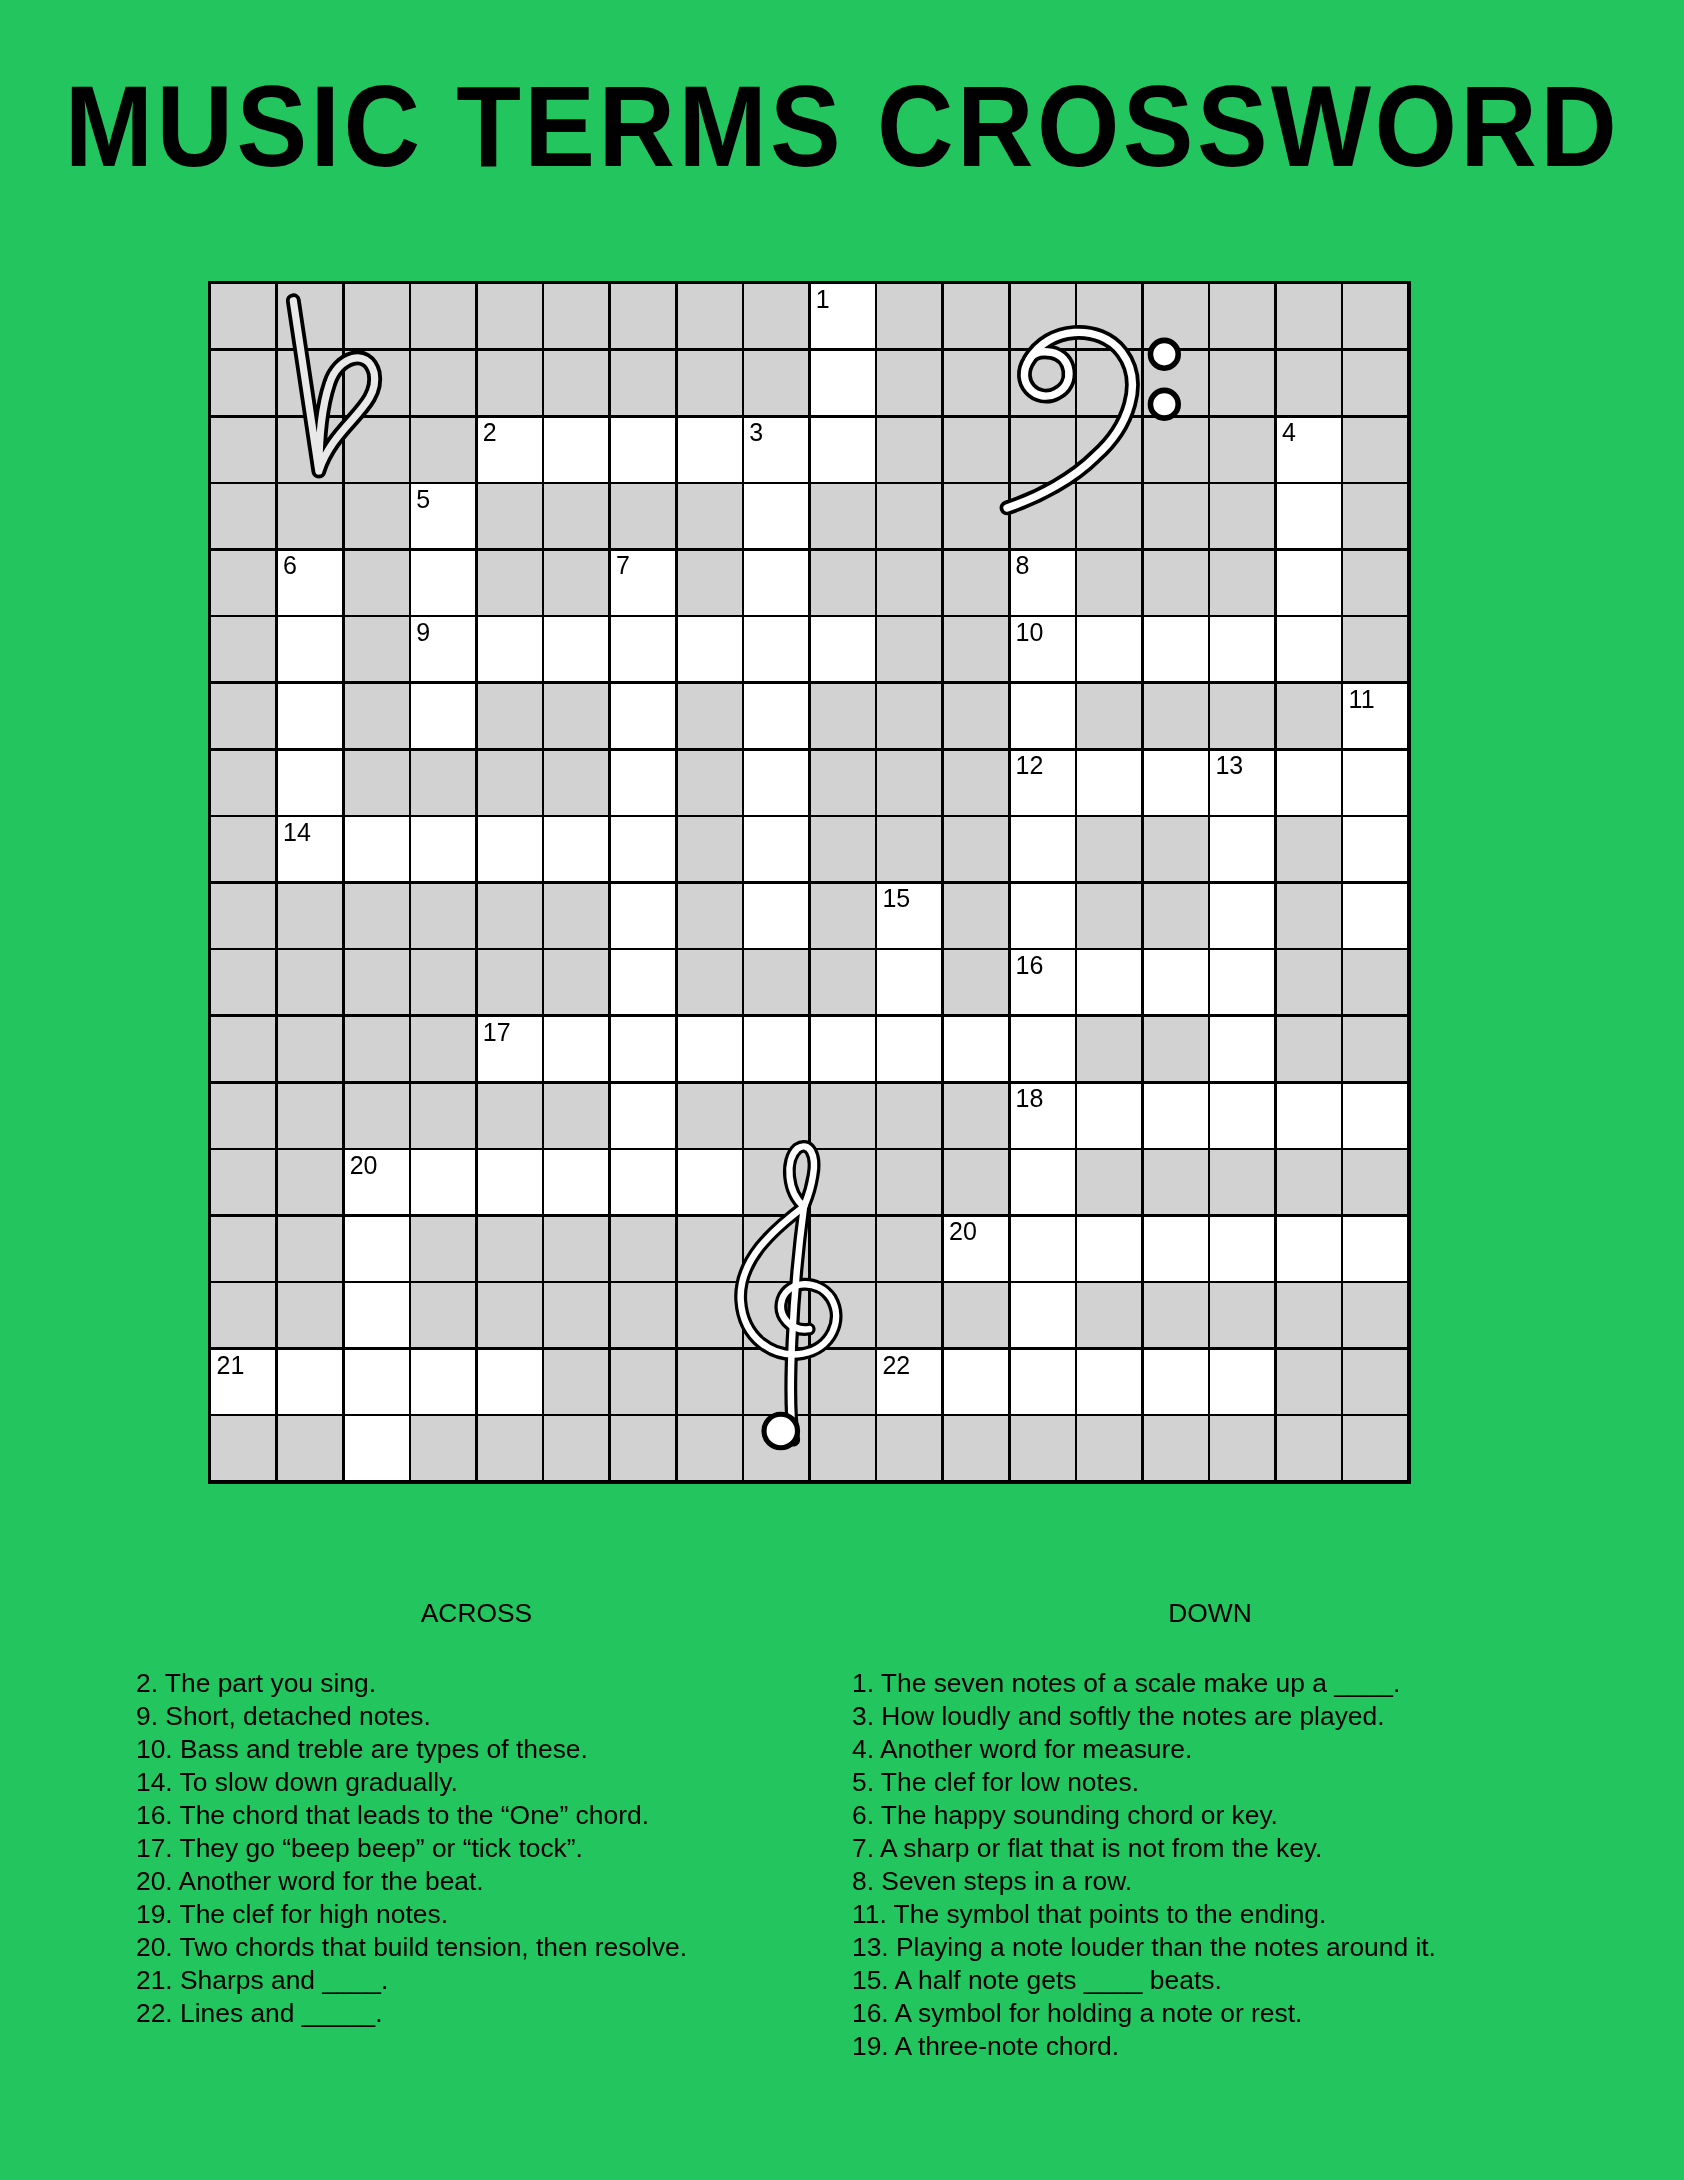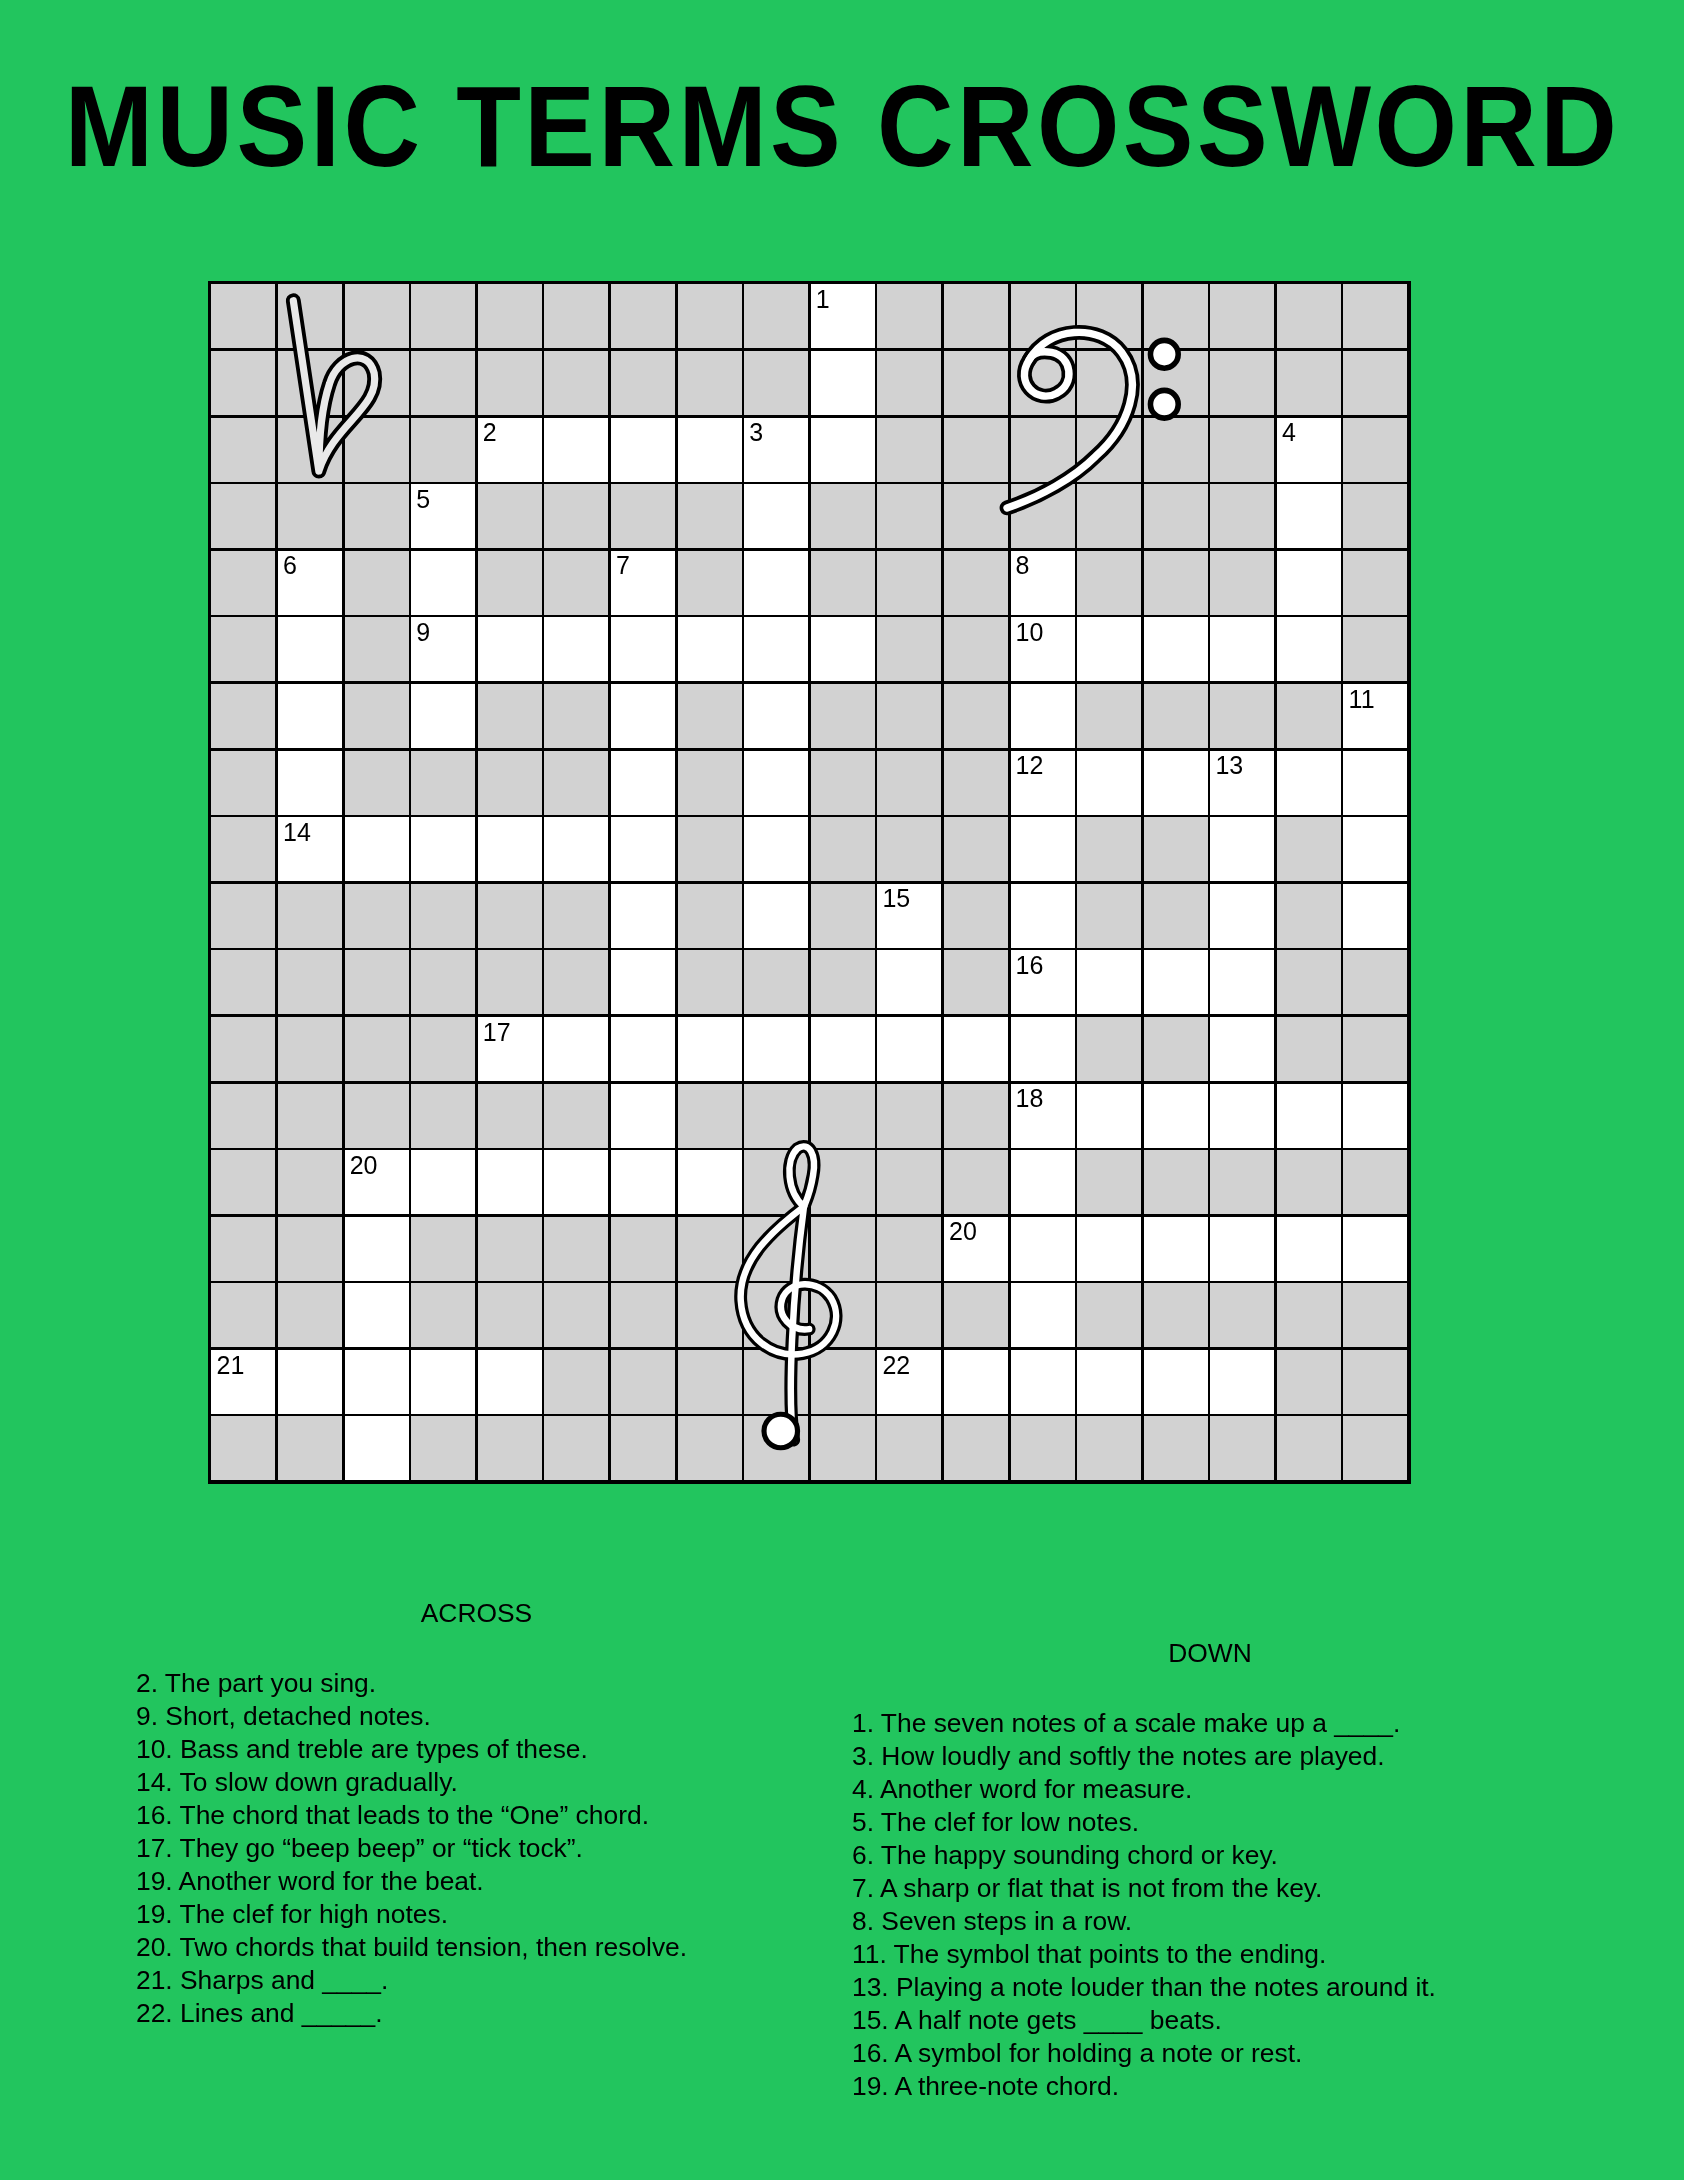--- a/index.html
+++ b/index.html
@@ -15,21 +15,21 @@
   .cell.blocked{background:var(--blocked,#d2d2d2);}
   .cell.open{background:var(--open,#ffffff);}
   .num{position:absolute;top:1.7px;left:5.1px;font-size:25px;line-height:1.1;color:#000;
        font-family:"Liberation Sans",sans-serif;}
   .clef{position:absolute;z-index:3;pointer-events:none;}
   .clues{position:absolute;font-size:26.4px;line-height:33px;}
   .clues h2{font-size:26.4px;font-weight:400;text-align:center;margin:0 0 38px 0;line-height:32px;}
   .clues ul{list-style:none;margin:0;padding:0;}
   .clues li{white-space:nowrap;}
   #across{left:136px;top:1597px;width:681px;}
-  #down{left:852px;top:1637px;width:716px;}
+  #down{left:852px;top:1597px;width:716px;}
 </style>
 </head>
 <body>
 
 <div id="page">
 
   <div id="title">MUSIC TERMS CROSSWORD</div>
 
   <div id="gridwrap">
       <div class="cell blocked"></div>
@@ -440,21 +440,21 @@
 
   <div id="across" class="clues">
     <h2>ACROSS</h2>
     <ul>
       <li>2. The part you sing.</li>
       <li>9. Short, detached notes.</li>
       <li>10. Bass and treble are types of these.</li>
       <li>14. To slow down gradually.</li>
       <li>16. The chord that leads to the “One” chord.</li>
       <li>17. They go “beep beep” or “tick tock”.</li>
-      <li>19. Another word for the beat.</li>
+      <li>20. Another word for the beat.</li>
       <li>19. The clef for high notes.</li>
       <li>20. Two chords that build tension, then resolve.</li>
       <li>21. Sharps and ____.</li>
       <li>22. Lines and _____.</li>
     </ul>
   </div>
 
   <div id="down" class="clues">
     <h2>DOWN</h2>
     <ul>

